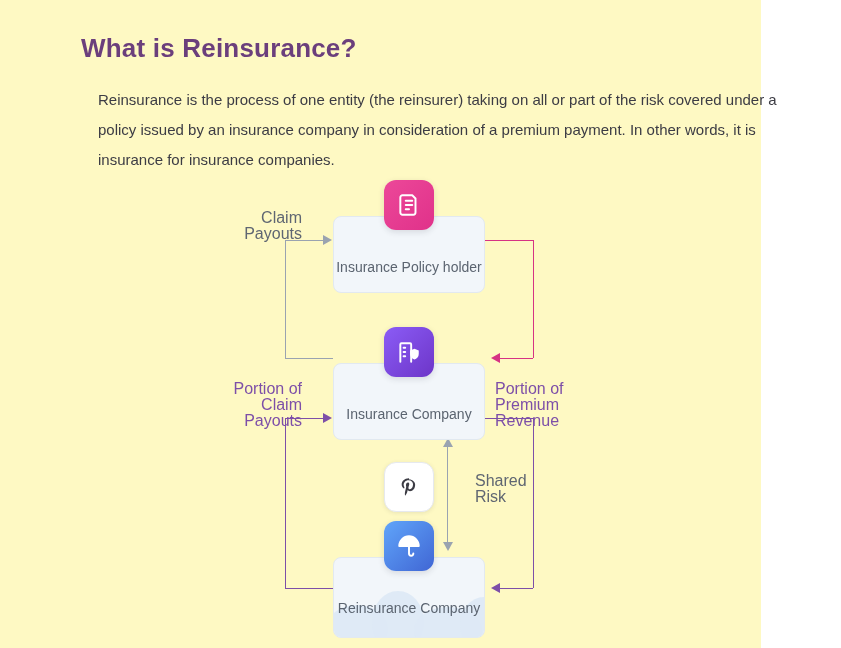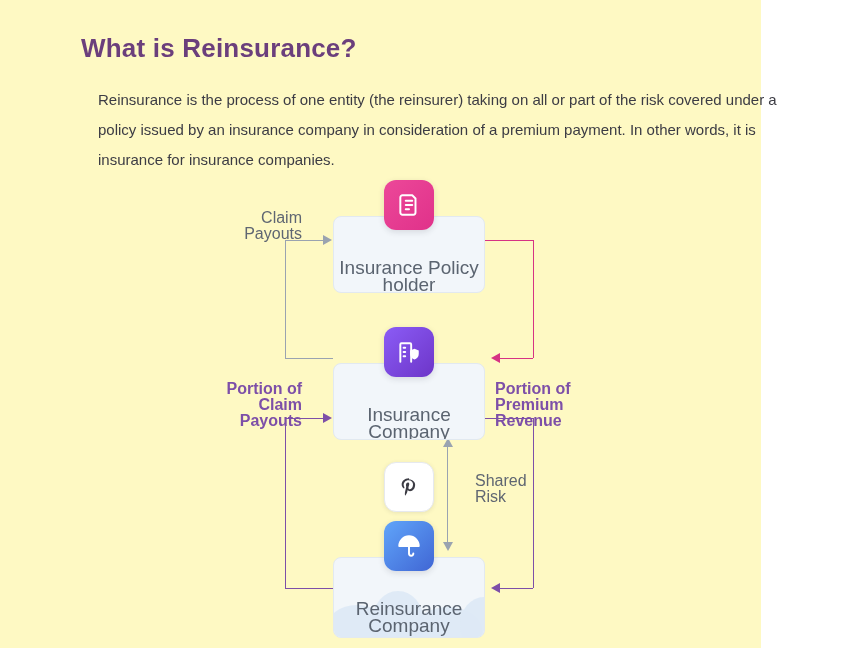--- a/index.html
+++ b/index.html
@@ -50,21 +50,21 @@
 
   
   .node {
     position: absolute;
     width: 152px;
     border-radius: 8px;
     background: #f2f6fa;
     border: 1px solid #e2e9f0;
     text-align: center;
     color: #5b6470;
-    font-size: 19px;
+    font-size: 14px;
     line-height: 17px;
     padding-top: 42px;
     overflow: hidden;
   }
   #node-policyholder { left: 78px; top: 46px; height: 77px; }
   #node-insurance    { left: 78px; top: 193px; height: 77px; }
   #node-reinsurance  { left: 78px; top: 387px; height: 81px; text-align: center; }
 
   
   .cloud {
@@ -119,21 +119,21 @@
 
   
   .elabel {
     position: absolute;
     font-size: 16px;
     line-height: 16px;
     color: #5f6672;
     white-space: pre-line;
   }
   .elabel.pink   { color: #d63384; }
-  .elabel.purple { color: #7d4fa8; font-weight: bold; }
+  .elabel.purple { color: #7d4fa8; }
   .elabel.right  { text-align: left; }
   .elabel.rtext  { text-align: right; }
 </style>
 </head>
 <body>
 
 <div class="page">
 
   <h1 class="heading">What is Reinsurance?</h1>
   <p class="paragraph">Reinsurance is the process of one entity (the reinsurer) taking on all or part of the risk covered under a policy issued by an insurance company in consideration of a premium payment. In other words, it is insurance for insurance companies.</p>

